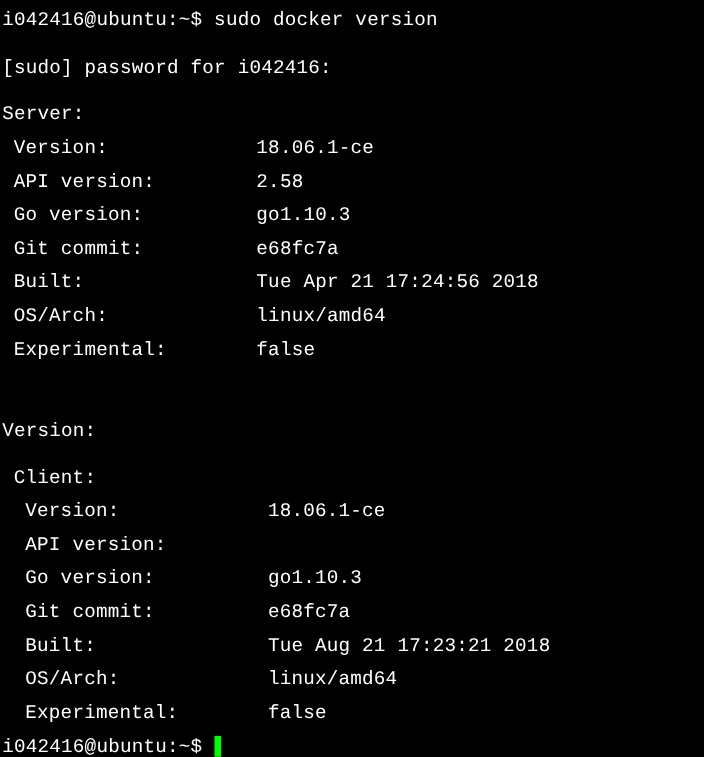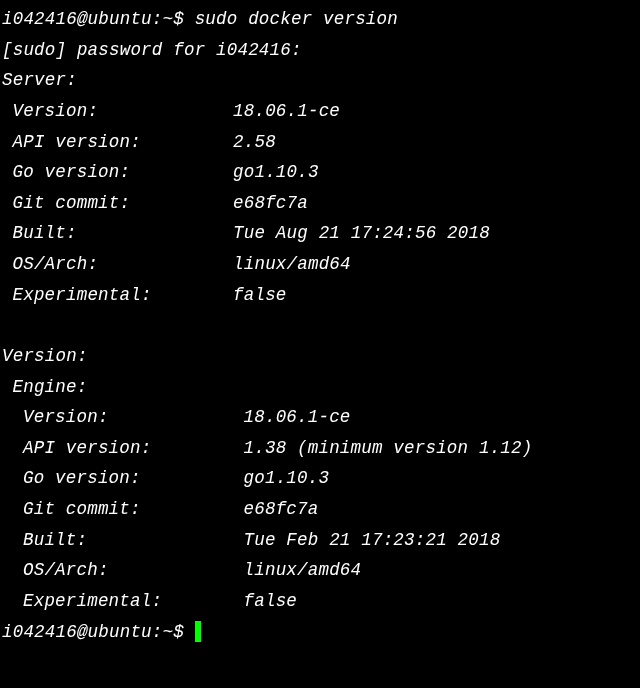--- a/index.html
+++ b/index.html
@@ -1,28 +1,28 @@
 <!DOCTYPE html>
 <html><head>
   <meta charset="utf-8">
   <style>
-    * { margin: 0; padding: 0; box-sizing: border-box; font-style: italic; }
+    * { margin: 0; padding: 0; box-sizing: border-box; }
     body {
       background: #000;
       color: #fff;
       font-family: "Courier New", Courier, monospace;
       font-size: 17.5px;
       line-height: 1.75;
       padding: 4px 0 0 2px;
       width: 640px;
       height: 688px;
       overflow: hidden;
       letter-spacing: 0.2px;
     }
-    .line { white-space: pre; }
+    .line { white-space: pre; margin-top: 12px; }
     .prompt-line { white-space: pre; }
     .row { display: flex; white-space: pre; }
     .key { display: inline-block; }
     .indent1 { padding-left: 1ch; }
     .indent2 { padding-left: 2ch; }
     .key-col { min-width: 21ch; }
     .cursor {
       display: inline-block;
       width: 0.62ch;
       height: 1.15em;
@@ -38,30 +38,30 @@
 <div class="prompt-line"><span>i042416@ubuntu</span><span>:</span><span>~</span><span>$ </span><span>sudo docker version</span></div>
 
 <div class="line">[sudo] password for i042416:</div>
 
 <div class="line">Server:</div>
 
 <div class="row indent1"><span class="key key-col">Version:</span><span>18.06.1-ce</span></div>
 <div class="row indent1"><span class="key key-col">API version:</span><span>2.58</span></div>
 <div class="row indent1"><span class="key key-col">Go version:</span><span>go1.10.3</span></div>
 <div class="row indent1"><span class="key key-col">Git commit:</span><span>e68fc7a</span></div>
-<div class="row indent1"><span class="key key-col">Built:</span><span>Tue Aug 21 17:24:56 2018</span></div>
+<div class="row indent1"><span class="key key-col">Built:</span><span>Tue Apr 21 17:24:56 2018</span></div>
 <div class="row indent1"><span class="key key-col">OS/Arch:</span><span>linux/amd64</span></div>
 <div class="row indent1"><span class="key key-col">Experimental:</span><span>false</span></div>
 
 <div class="spacer"></div>
 
 <div class="line">Version:</div>
-<div class="line indent1">Engine:</div>
+<div class="line indent1">Client:</div>
 
 <div class="row indent2"><span class="key key-col">Version:</span><span>18.06.1-ce</span></div>
-<div class="row indent2"><span class="key key-col">API version:</span><span>1.38 (minimum version 1.12)</span></div>
+<div class="row indent2"><span class="key key-col">API version:</span></div>
 <div class="row indent2"><span class="key key-col">Go version:</span><span>go1.10.3</span></div>
 <div class="row indent2"><span class="key key-col">Git commit:</span><span>e68fc7a</span></div>
-<div class="row indent2"><span class="key key-col">Built:</span><span>Tue Feb 21 17:23:21 2018</span></div>
+<div class="row indent2"><span class="key key-col">Built:</span><span>Tue Aug 21 17:23:21 2018</span></div>
 <div class="row indent2"><span class="key key-col">OS/Arch:</span><span>linux/amd64</span></div>
 <div class="row indent2"><span class="key key-col">Experimental:</span><span>false</span></div>
 
 <div class="prompt-line"><span>i042416@ubuntu</span><span>:</span><span>~</span><span>$ </span><span class="cursor"></span></div>
 
 </body></html>

